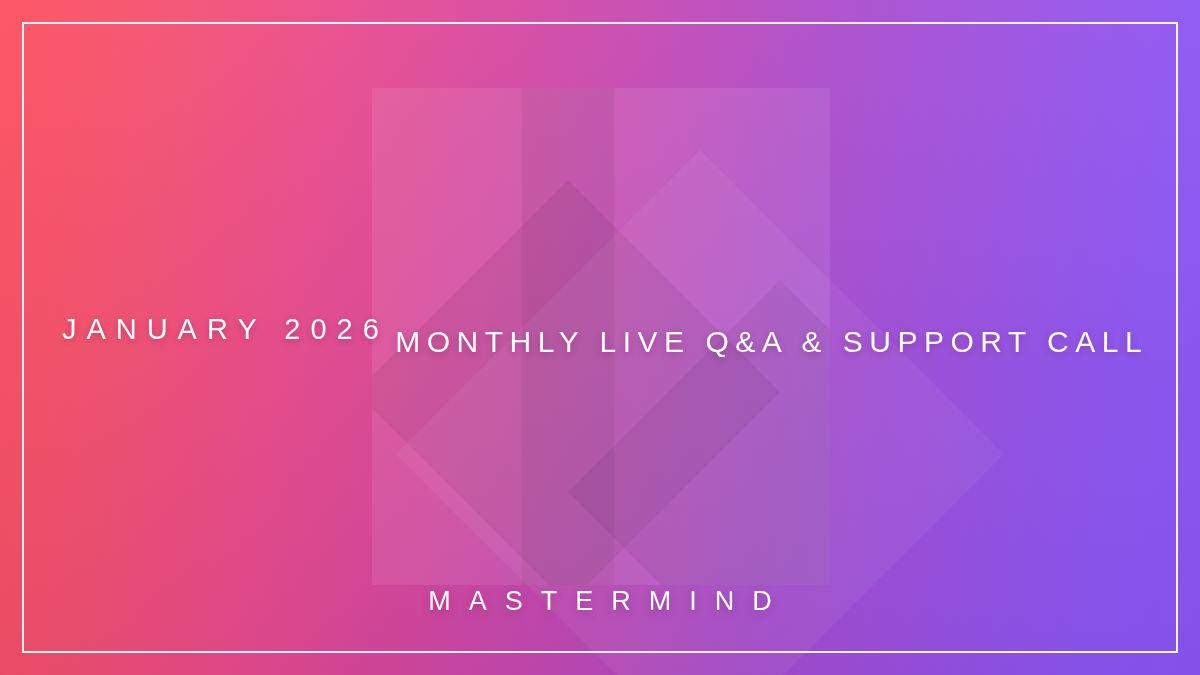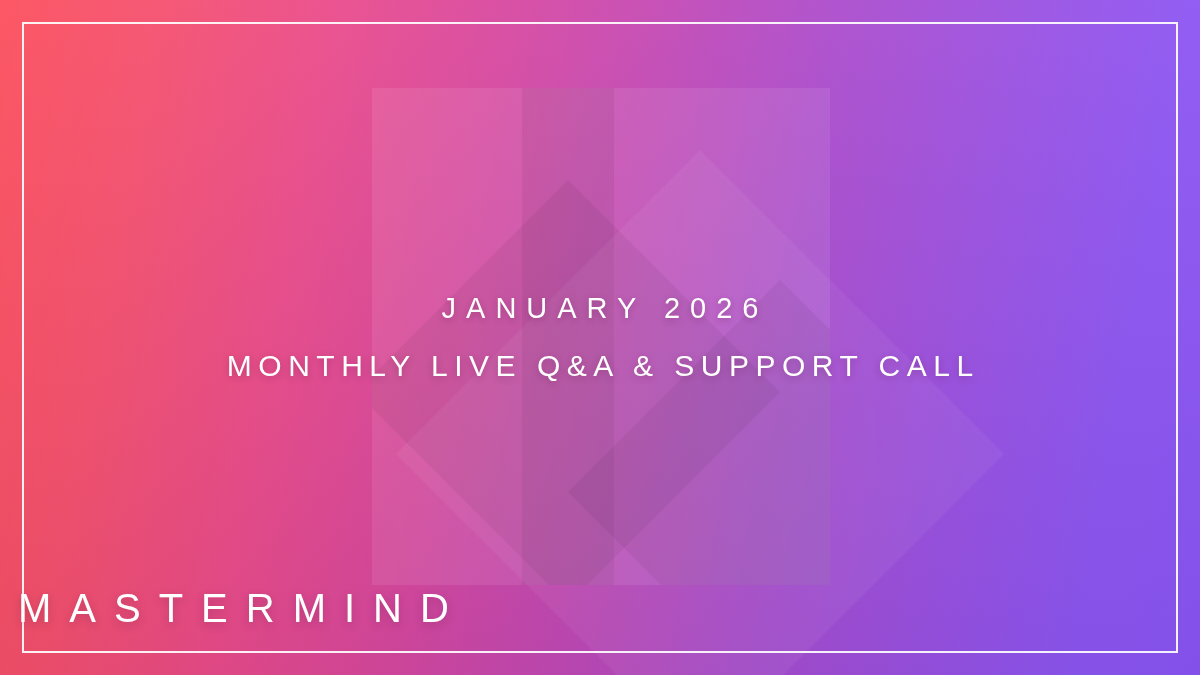--- a/index.html
+++ b/index.html
@@ -84,21 +84,20 @@
     border:2px solid rgba(255,255,255,0.92);
     pointer-events:none;
   }
 
   
   .content {
     position:absolute;
     left:0; top:0;
     width:1200px; height:675px;
     display:flex;
-    flex-direction:column;
     align-items:center;
     justify-content:center;
     text-align:center;
   }
 
   .eyebrow {
     font-size:29px;
     font-weight:300;
     letter-spacing:10px;
     color:#ffffff;
@@ -127,25 +126,26 @@
     text-indent:6.5px;
     text-shadow:0 2px 7px rgba(100,25,70,0.32);
     margin-top:8px;
     white-space:nowrap;
   }
 
   .brand {
     position:absolute;
     left:0; right:0;
     top:586px;
-    font-size:40px;
+    font-size:27px;
     font-weight:300;
     letter-spacing:18px;
     text-indent:18px;
     color:#ffffff;
+    text-align:center;
     text-shadow:0 3px 9px rgba(100,25,70,0.30);
     white-space:nowrap;
   }
 </style>
 </head>
 <body>
 
 <div class="stage">
 
   <div class="watermark">

